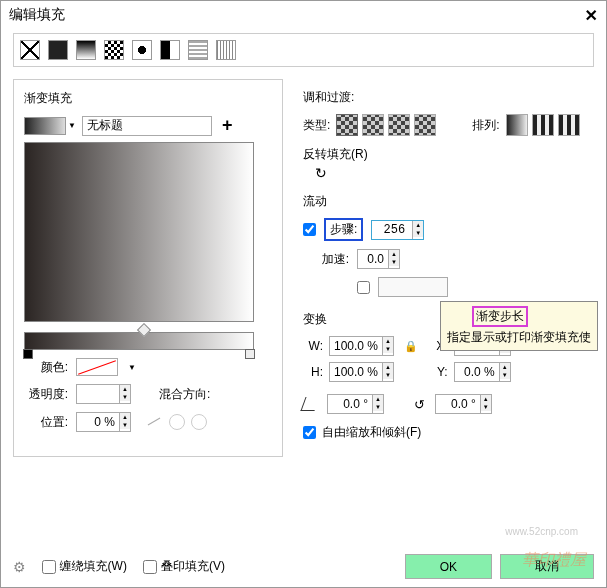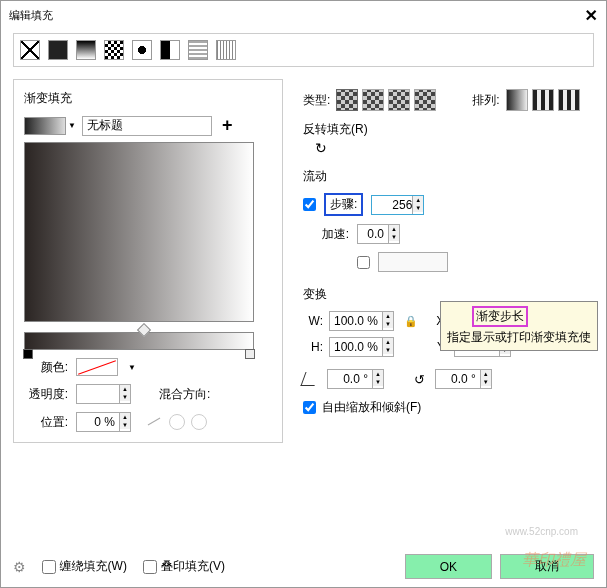--- a/index.html
+++ b/index.html
@@ -1,19 +1,19 @@
 <!DOCTYPE html>
 <html><head>
 <meta charset="utf-8">
 <style>
 * { box-sizing: border-box; margin: 0; padding: 0; font-family: "Microsoft YaHei", sans-serif; font-size: 12px; }
 body { width: 607px; height: 588px; background: #fff; position: relative; overflow: hidden; }
 .dialog { width: 607px; height: 588px; border: 1px solid #999; position: relative; }
 .titlebar { height: 28px; display: flex; align-items: center; justify-content: space-between; padding: 0 8px; }
-.title { font-size: 11px; }
+.title { font-size: 14px; }
 .close { font-size: 16px; font-weight: bold; cursor: pointer; }
 .toolbar { margin: 4px 12px; border: 1px solid #ccc; padding: 6px; display: flex; gap: 8px; }
 .tbtn { width: 20px; height: 20px; border: 1px solid #999; display: flex; align-items: center; justify-content: center; cursor: pointer; }
 .main { display: flex; padding: 8px 12px; gap: 10px; }
 .left { width: 270px; border: 1px solid #ccc; padding: 10px; position: relative; }
 .right { flex: 1; padding: 10px; }
 .section-title { font-weight: normal; margin-bottom: 8px; }
 .row { display: flex; align-items: center; gap: 6px; margin-bottom: 6px; }
 .label { min-width: 30px; text-align: right; }
 .swatch { width: 42px; height: 18px; border: 1px solid #999; background: #333; }
@@ -40,21 +40,21 @@
 .type-swatches .ts { width: 22px; height: 22px; border: 1px solid #aaa; }
 .ts.sel { border: 1px solid #666; }
 .arr-swatches { display: flex; gap: 4px; }
 .arr-swatches .as { width: 22px; height: 22px; border: 1px solid #aaa; }
 .reverse-row { margin-bottom: 12px; }
 .refresh-icon { font-size: 14px; margin-left: 12px; cursor: pointer; display: inline-block; margin-top: 2px; }
 .flow-section { margin-top: 8px; }
 .steps-row, .accel-row { display: flex; align-items: center; gap: 8px; margin-bottom: 8px; }
 .steps-lbl-box { border: 2px solid #1d4ed8; padding: 1px 4px; }
 .steps-spin { border: 1px solid #3da7d6; display: flex; height: 20px; }
-.steps-spin input { border: none; width: 40px; text-align: right; padding-left: 4px; }
+.steps-spin input { border: none; width: 40px; text-align: center; padding-left: 4px; font-family: Liberation Mono, monospace; }
 .tooltip { position: absolute; border: 1px solid #888; background: #fdfae0; padding: 4px 6px; right: 8px; top: 300px; font-size: 11px; z-index: 10; }
 .tooltip-title-box { border: 2px solid #d63fd6; display: inline-block; padding: 0 2px; margin-bottom: 2px; margin-left: 25px; }
 .trans-section { margin-top: 14px; }
 .trans-row { display: flex; align-items: center; gap: 6px; margin-bottom: 6px; }
 .trans-row .tl { width: 20px; text-align: right; }
 .lock { font-size: 11px; margin: 0 4px; }
 .footer { position: absolute; bottom: 8px; left: 12px; right: 12px; display: flex; align-items: center; justify-content: space-between; }
 .foot-left { display: flex; align-items: center; gap: 16px; }
 .gear { font-size: 14px; color: #888; cursor: pointer; }
 .chk { display: flex; align-items: center; gap: 4px; }
@@ -137,20 +137,21 @@
         </div>
         <div class="shapebtns">
           <span class="line"></span>
           <span></span>
           <span></span>
         </div>
       </div>
     </div>
 
     <div class="right">
+      <div class="section-title">调和过渡:</div>
       <div class="type-row">
         <span>类型:</span>
         <div class="type-swatches">
           <div class="ts sel" style="background:repeating-conic-gradient(#444 0 25%,#ccc 0 50%) 0/8px 8px"></div>
           <div class="ts" style="background:repeating-conic-gradient(#444 0 25%,#ccc 0 50%) 0/8px 8px"></div>
           <div class="ts" style="background:repeating-conic-gradient(#444 0 25%,#ccc 0 50%) 0/8px 8px"></div>
           <div class="ts" style="background:repeating-conic-gradient(#444 0 25%,#ccc 0 50%) 0/8px 8px"></div>
         </div>
         <span style="margin-left:30px">排列:</span>
         <div class="arr-swatches">

